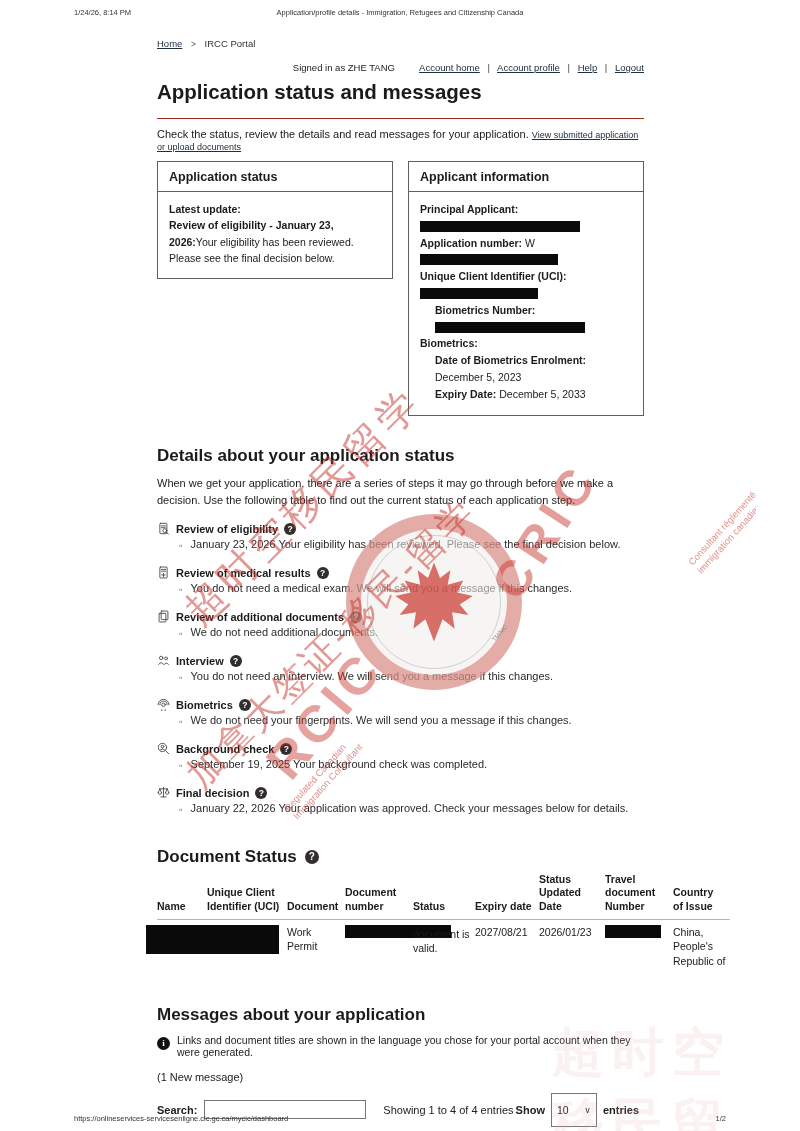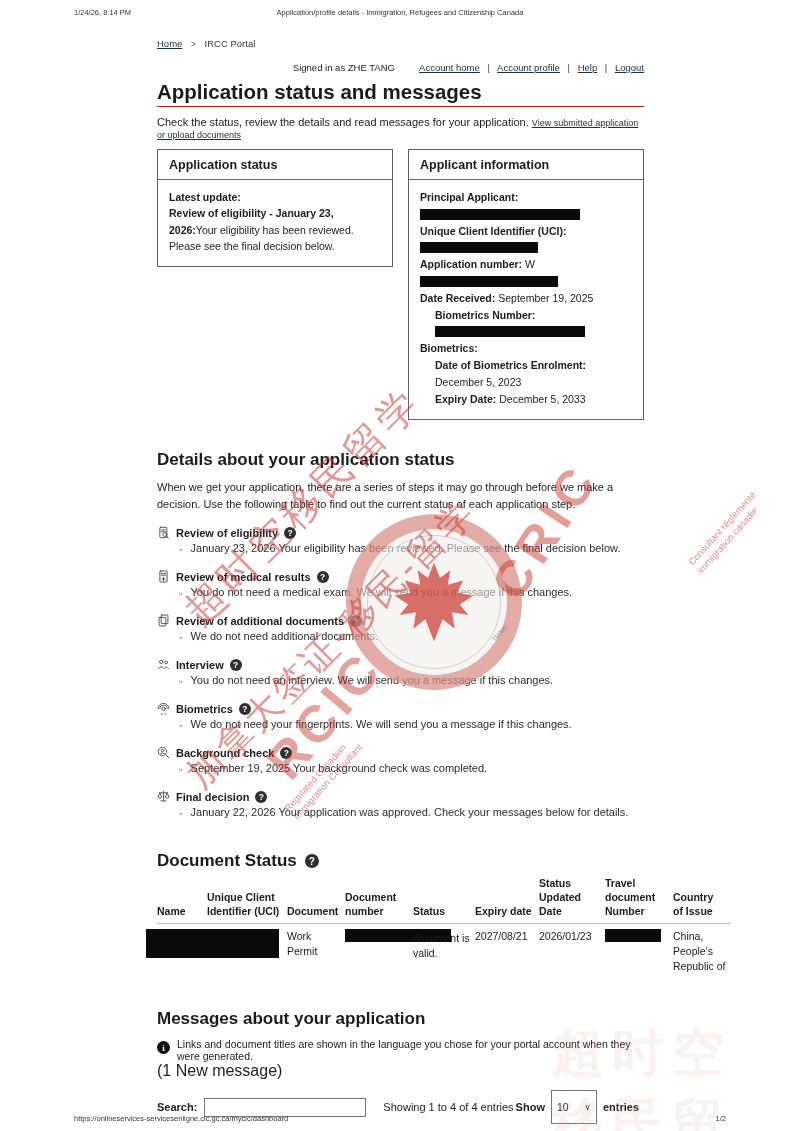--- a/index.html
+++ b/index.html
@@ -25,21 +25,21 @@
   .breadcrumb { margin-top:16px; font-size:9.5px; color:#333; }
   .breadcrumb a { color:#20303f; }
   .crumb-sep { margin:0 6px; color:#555; font-size:8.5px; }
 
   a { color:#20303f; text-decoration:underline; cursor:pointer; }
 
   .account-bar { margin-top:13px; font-size:9.5px; text-align:right; color:#222; white-space:nowrap; }
   .account-bar .signed { margin-right:22px; text-decoration:none; }
   .account-bar .pipe { margin:0 5px; color:#444; }
 
-  h1.page-title { margin-top:7px; font-size:20.5px; font-weight:700; color:#1b1b1b; padding-bottom:2px; border-bottom:1.5px solid #A12A1E; }
+  h1.page-title { margin-top:7px; font-size:20.5px; font-weight:700; color:#1b1b1b; padding-bottom:14px; border-bottom:1.5px solid #A12A1E; }
   .intro-line { margin-top:9px; font-size:11px; color:#1b1b1b; }
   .intro-line a { font-size:9px; }
 
   
   .boxes { display:flex; gap:15px; margin-top:9px; align-items:flex-start; }
   .panel { border:1px solid #5f5f5f; width:280px; background:#fff; }
   .panel-h { font-size:12.5px; font-weight:700; padding:8px 11px 7px; border-bottom:1px solid #5f5f5f; color:#1b1b1b; }
   .panel-b { padding:9px 11px 12px; font-size:10.5px; line-height:1.55; color:#1b1b1b; }
   .panel-b p + p { margin-top:9px; }
   .field-row { line-height:1.6; }
@@ -65,21 +65,21 @@
   .doc-table th { text-align:left; vertical-align:bottom; font-weight:700; padding:0 4px 5px 0; line-height:1.3; color:#1b1b1b; border-bottom:1px solid #b5b5b5; }
   .doc-table td { vertical-align:top; padding:5px 4px 0 0; line-height:1.4; color:#1b1b1b; }
   .bar-nameuci { display:block; width:133px; height:29px; background:#0a0a0a; margin-left:-11px; }
   .bar-docnum { display:block; width:106px; height:13px; background:#0a0a0a; }
   .bar-travel { display:block; width:56px; height:13px; background:#0a0a0a; }
   .status-note { display:block; margin-top:2px; }
 
   
   .msg-info { margin-top:9px; display:flex; gap:7px; font-size:10.5px; color:#1b1b1b; align-items:flex-start; }
   .info-icon { display:inline-flex; align-items:center; justify-content:center; width:13px; height:13px; border-radius:50%; background:#111; color:#fff; font-size:9px; font-weight:700; font-family:"Liberation Serif", serif; flex:0 0 auto; margin-top:3px; }
-  .new-msg { font-size:16px; }
+  .new-msg { margin-top:13px; font-size:11px; }
   .search-row { margin-top:10px; display:flex; align-items:center; font-size:11px; }
   .search-row .lbl { font-weight:700; }
   .search-input { width:162px; height:19px; border:1px solid #767676; margin-left:7px; background:#fff; }
   .showing { margin-left:17px; }
   .show-lbl { font-weight:700; margin-left:2px; }
   .fake-select { display:inline-flex; align-items:center; justify-content:space-between; width:46px; height:19px; border:1px solid #767676; margin:0 6px; padding:16px 5px; font-size:10.5px; }
   .fake-select .chev { font-size:9px; color:#333; }
   .entries-lbl { font-weight:700; }
 
   .msg-table { margin-top:9px; width:573px; border-collapse:collapse; font-size:10.5px; border:1px solid #dcdcdc; }
@@ -154,30 +154,26 @@
       </div>
 
       <div class="panel">
         <div class="panel-h">Applicant information</div>
         <div class="panel-b">
           <div class="field-row">
             <b>Principal Applicant:</b>
             <span class="redact r-principal"></span>
           </div>
           <div class="field-row">
+            <b>Application number:</b>
+            <span>W</span><span class="redact r-appnum"></span>
+          </div>
+          <div class="field-row">
             <b>Unique Client Identifier (UCI):</b>
             <span class="redact r-uci"></span>
-          </div>
-          <div class="field-row">
-            <b>Application number:</b>
-            <span>W</span><span class="redact r-appnum"></span>
-          </div>
-          <div class="field-row">
-            <b>Date Received:</b>
-            <span>September 19, 2025</span>
           </div>
           <div class="field-row indent">
             <b>Biometrics Number:</b>
             <span class="redact r-bio"></span>
           </div>
           <div class="field-row">
             <b>Biometrics:</b>
           </div>
           <div class="field-row indent">
             <b>Date of Biometrics Enrolment:</b>

